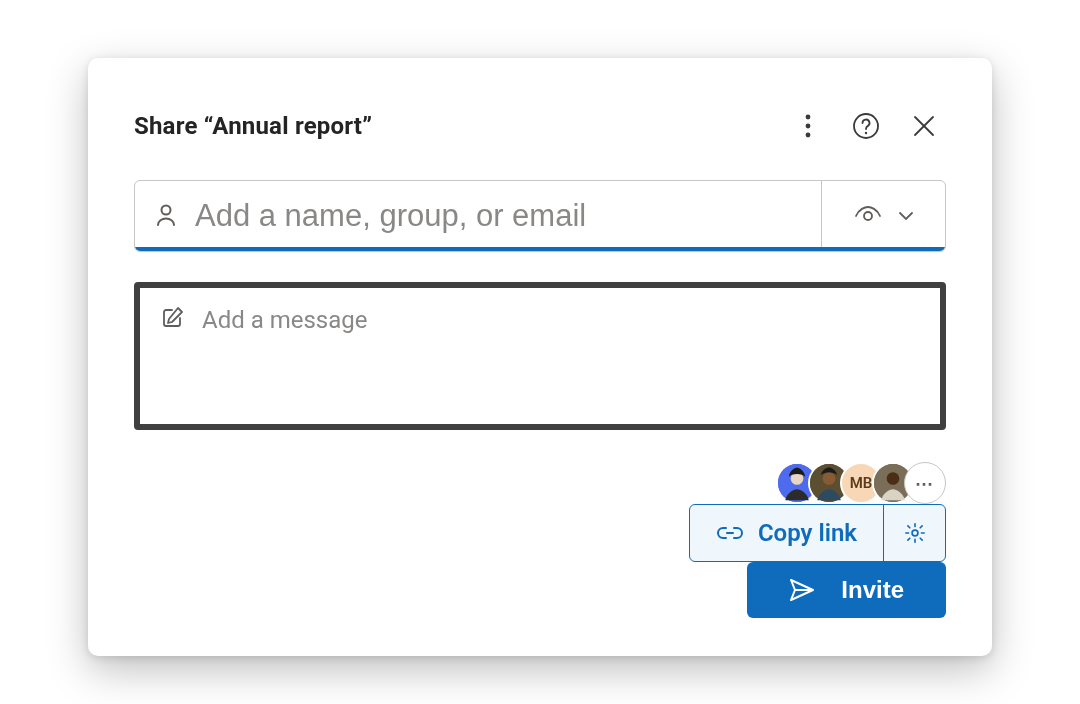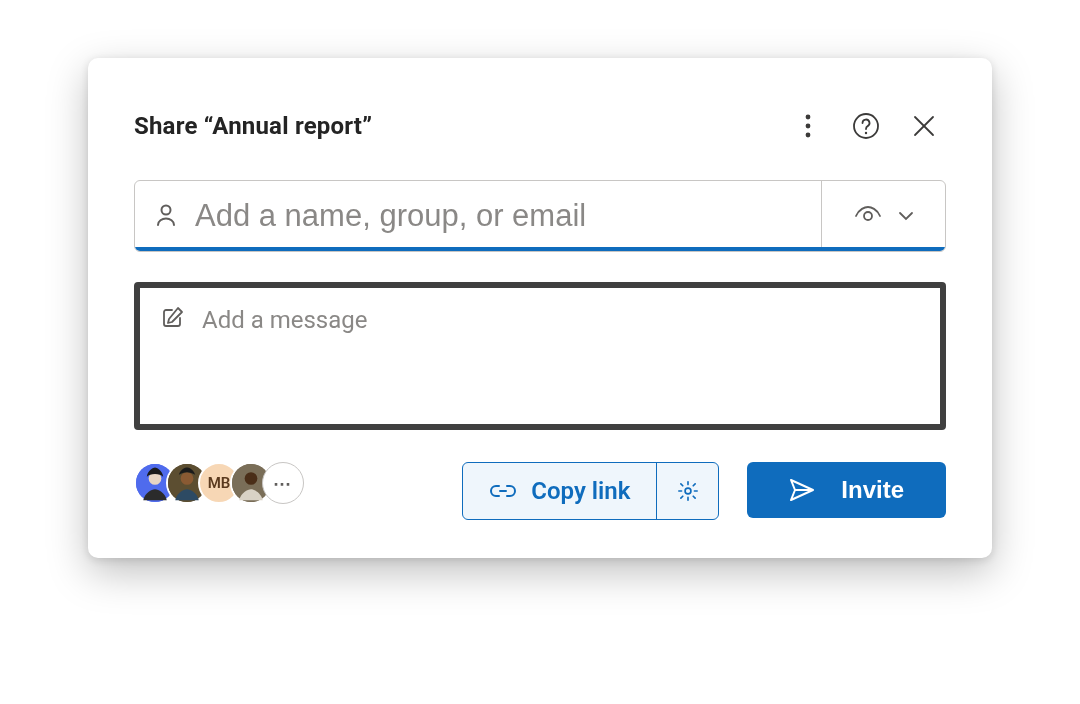--- a/index.html
+++ b/index.html
@@ -60,21 +60,21 @@
     display:flex; align-items:flex-start; gap:16px;
   }
   .msg-icon{ color:#605e5c; margin-top:2px; flex:none; }
   .msg-input{
     flex:1; border:none; outline:none; resize:none; font-size:24px; color:#242424; background:transparent;
     font-family:inherit; height:100%;
   }
   .msg-input::placeholder{ color:#8a8886; }
 
   
-  .ftr{ margin-top:32px; display:flex; align-items:flex-start; }
+  .ftr{ margin-top:32px; display:flex; align-items:flex-end;flex-direction:column; }
   .avatars{ display:flex; align-items:center; }
   .av{
     width:42px; height:42px; border-radius:50%; border:2px solid #fff;
     display:flex; align-items:center; justify-content:center;
     font-size:15px; font-weight:600; color:#323130;
     margin-left:-10px; flex:none;
   }
   .av:first-child{ margin-left:0; }
   .av-more{ background:#fff; border:1px solid #c8c6c4; margin-left:-10px; }
 

